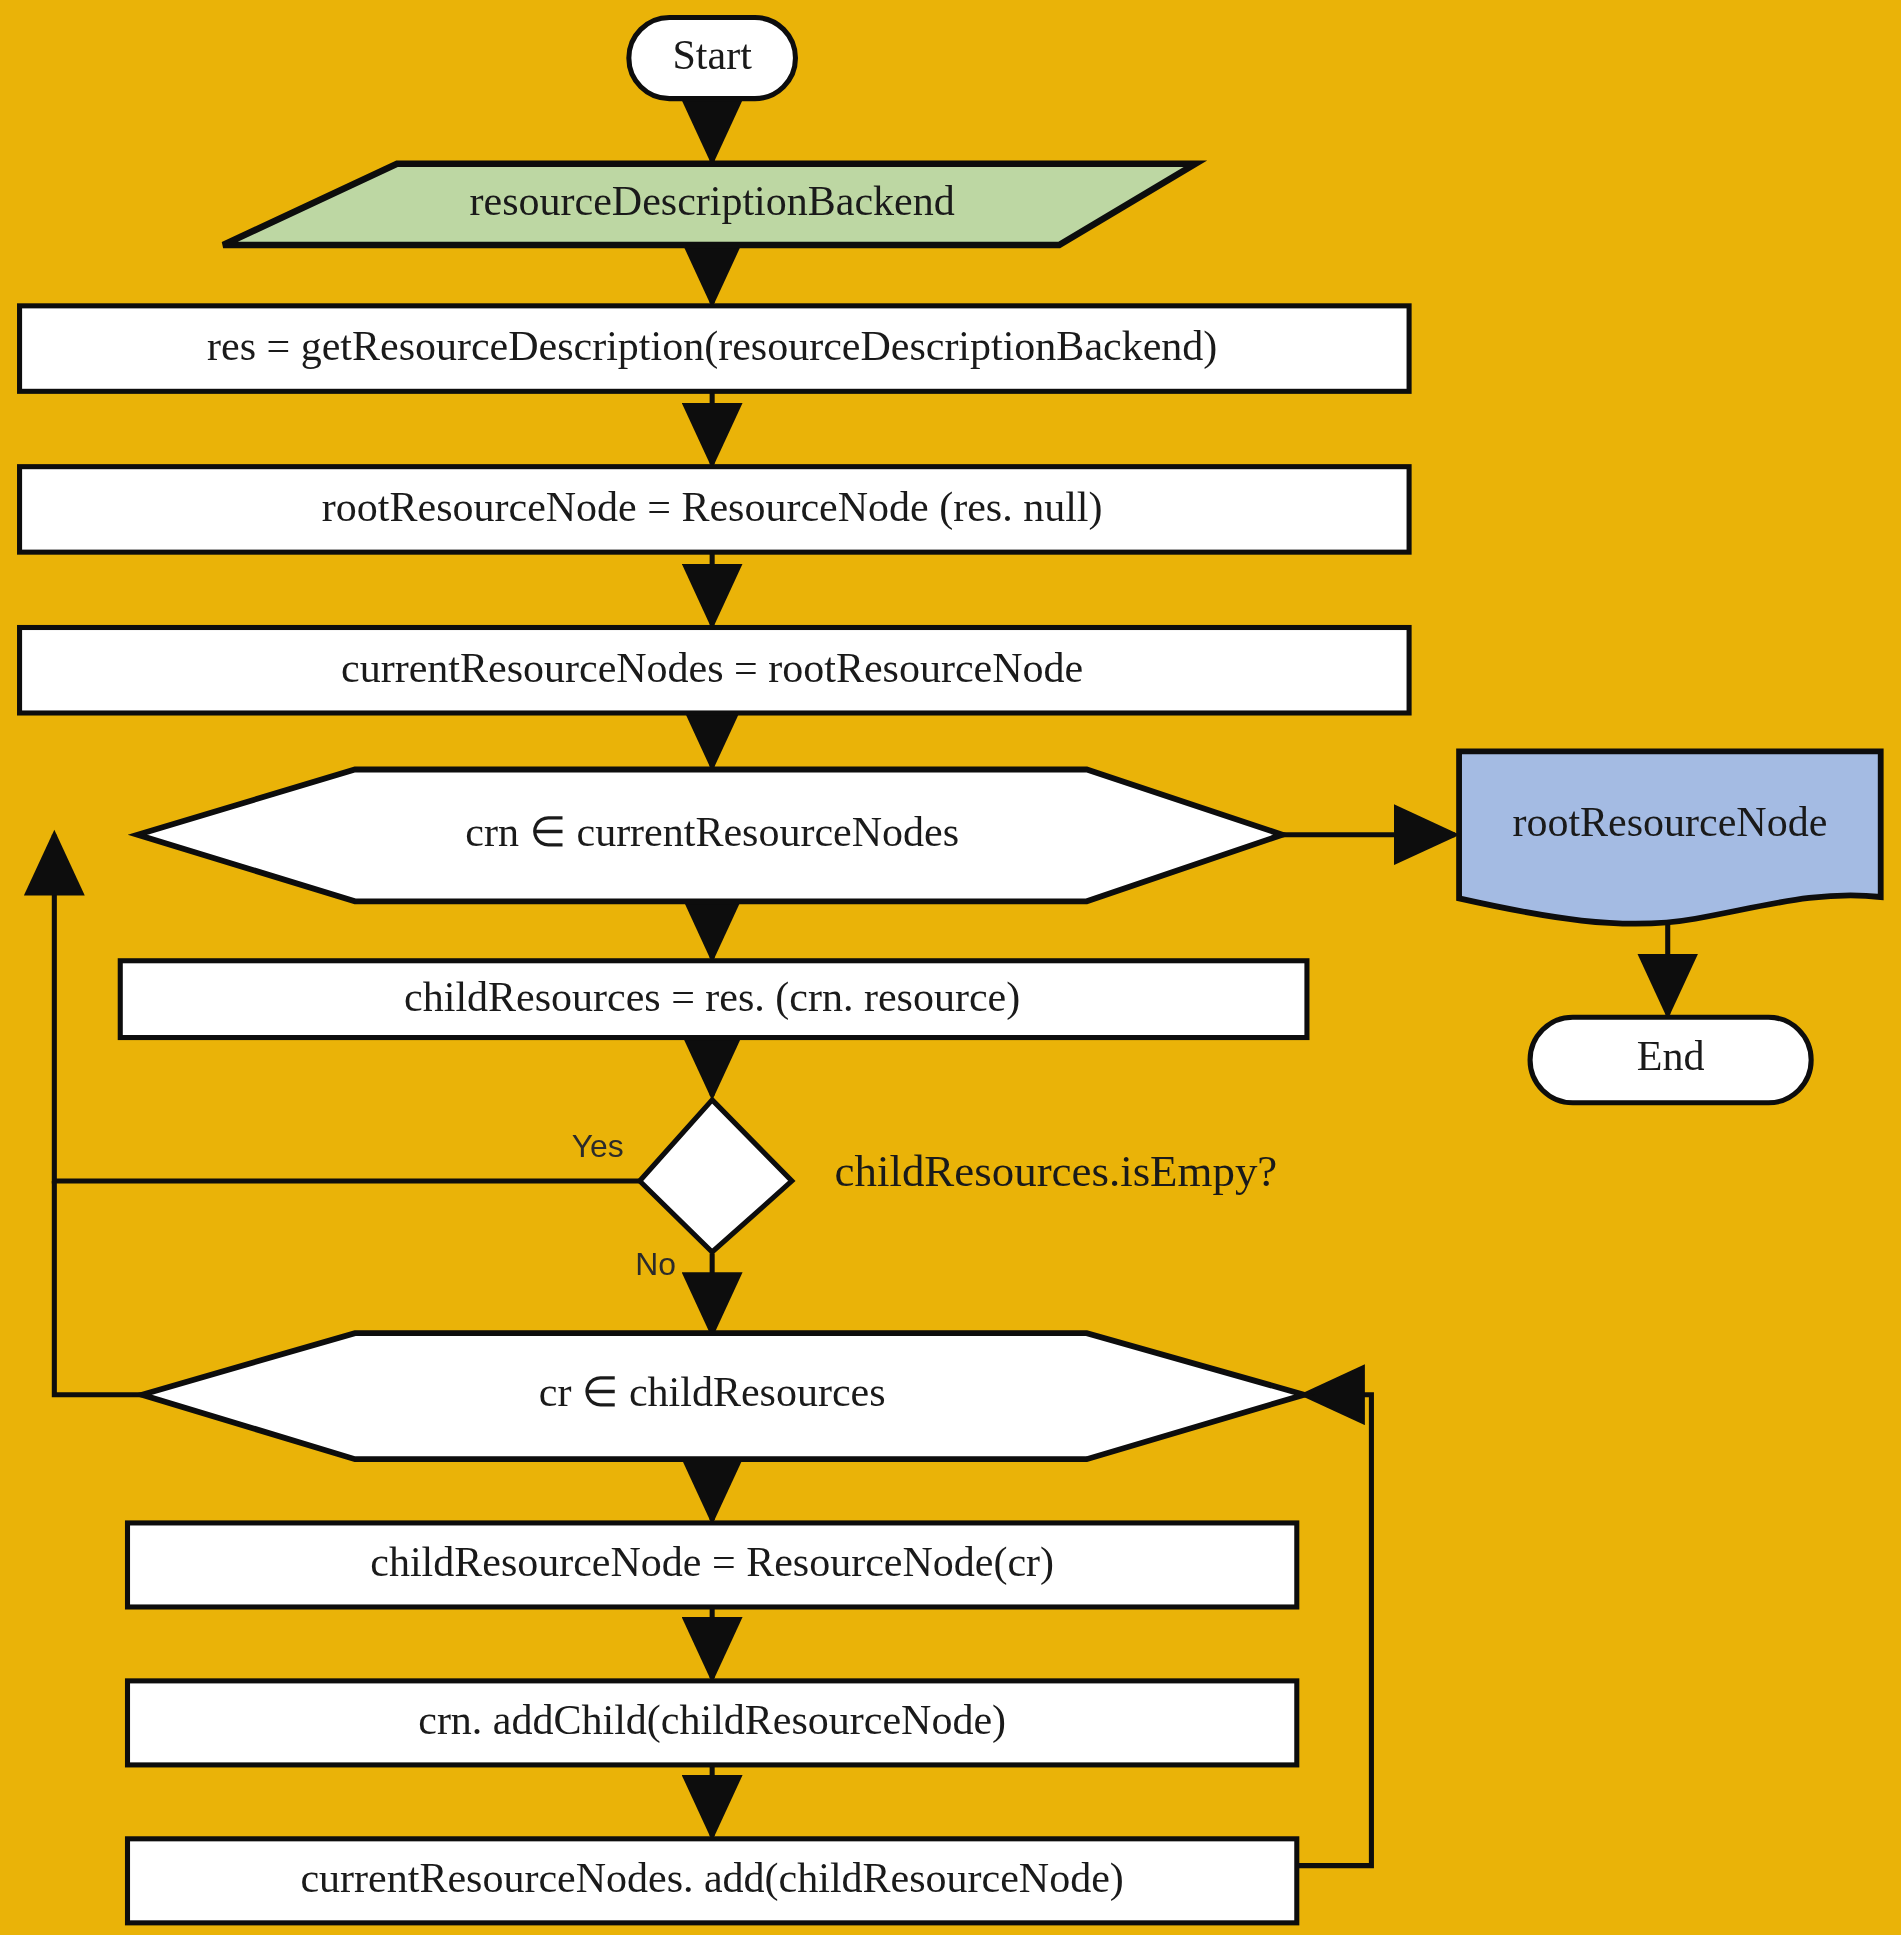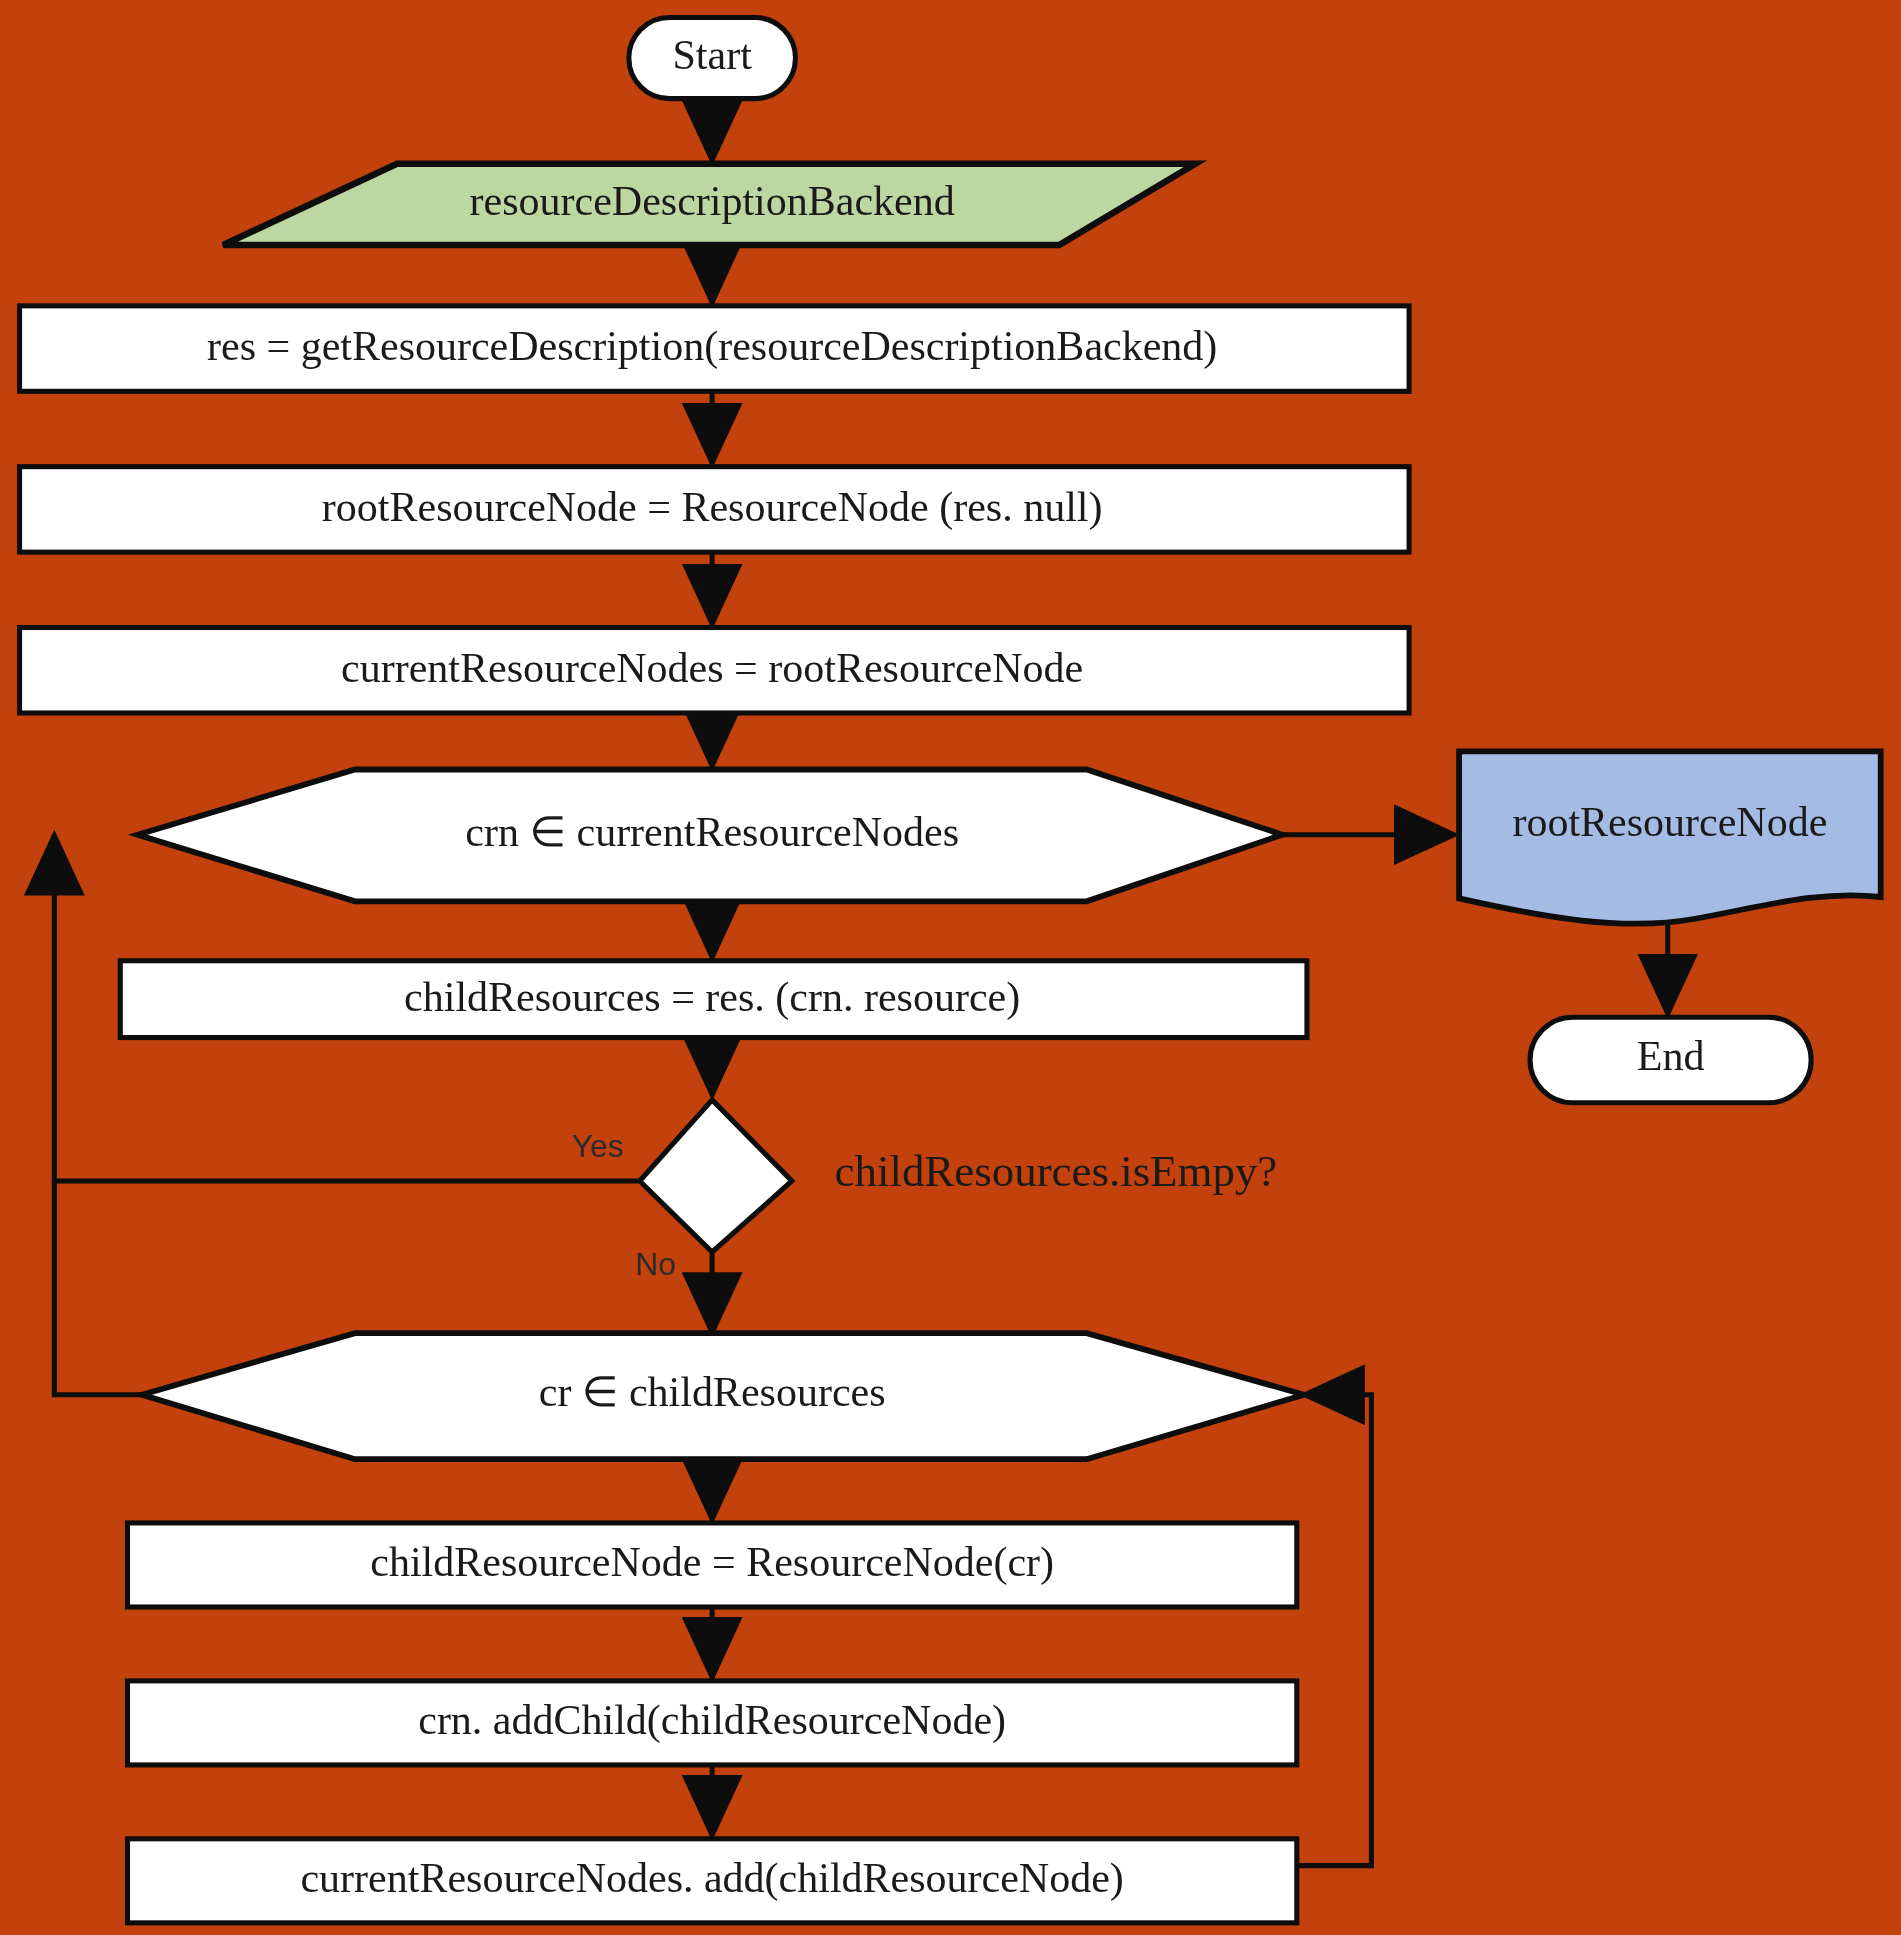--- a/index.html
+++ b/index.html
@@ -9,21 +9,21 @@
   }
   body {
     width: 1901px;
     height: 1936px;
     font-family: "Liberation Serif", serif;
   }
   #flowchart-root {
     position: relative;
     width: 1901px;
     height: 1936px;
-    background: #c2410c;
+    background: #eab308;
   }
   svg.diagram {
     display: block;
     width: 1901px;
     height: 1936px;
   }
   .node-shape {
     fill: #ffffff;
     stroke: #0d0d0d;
     stroke-width: 7;

